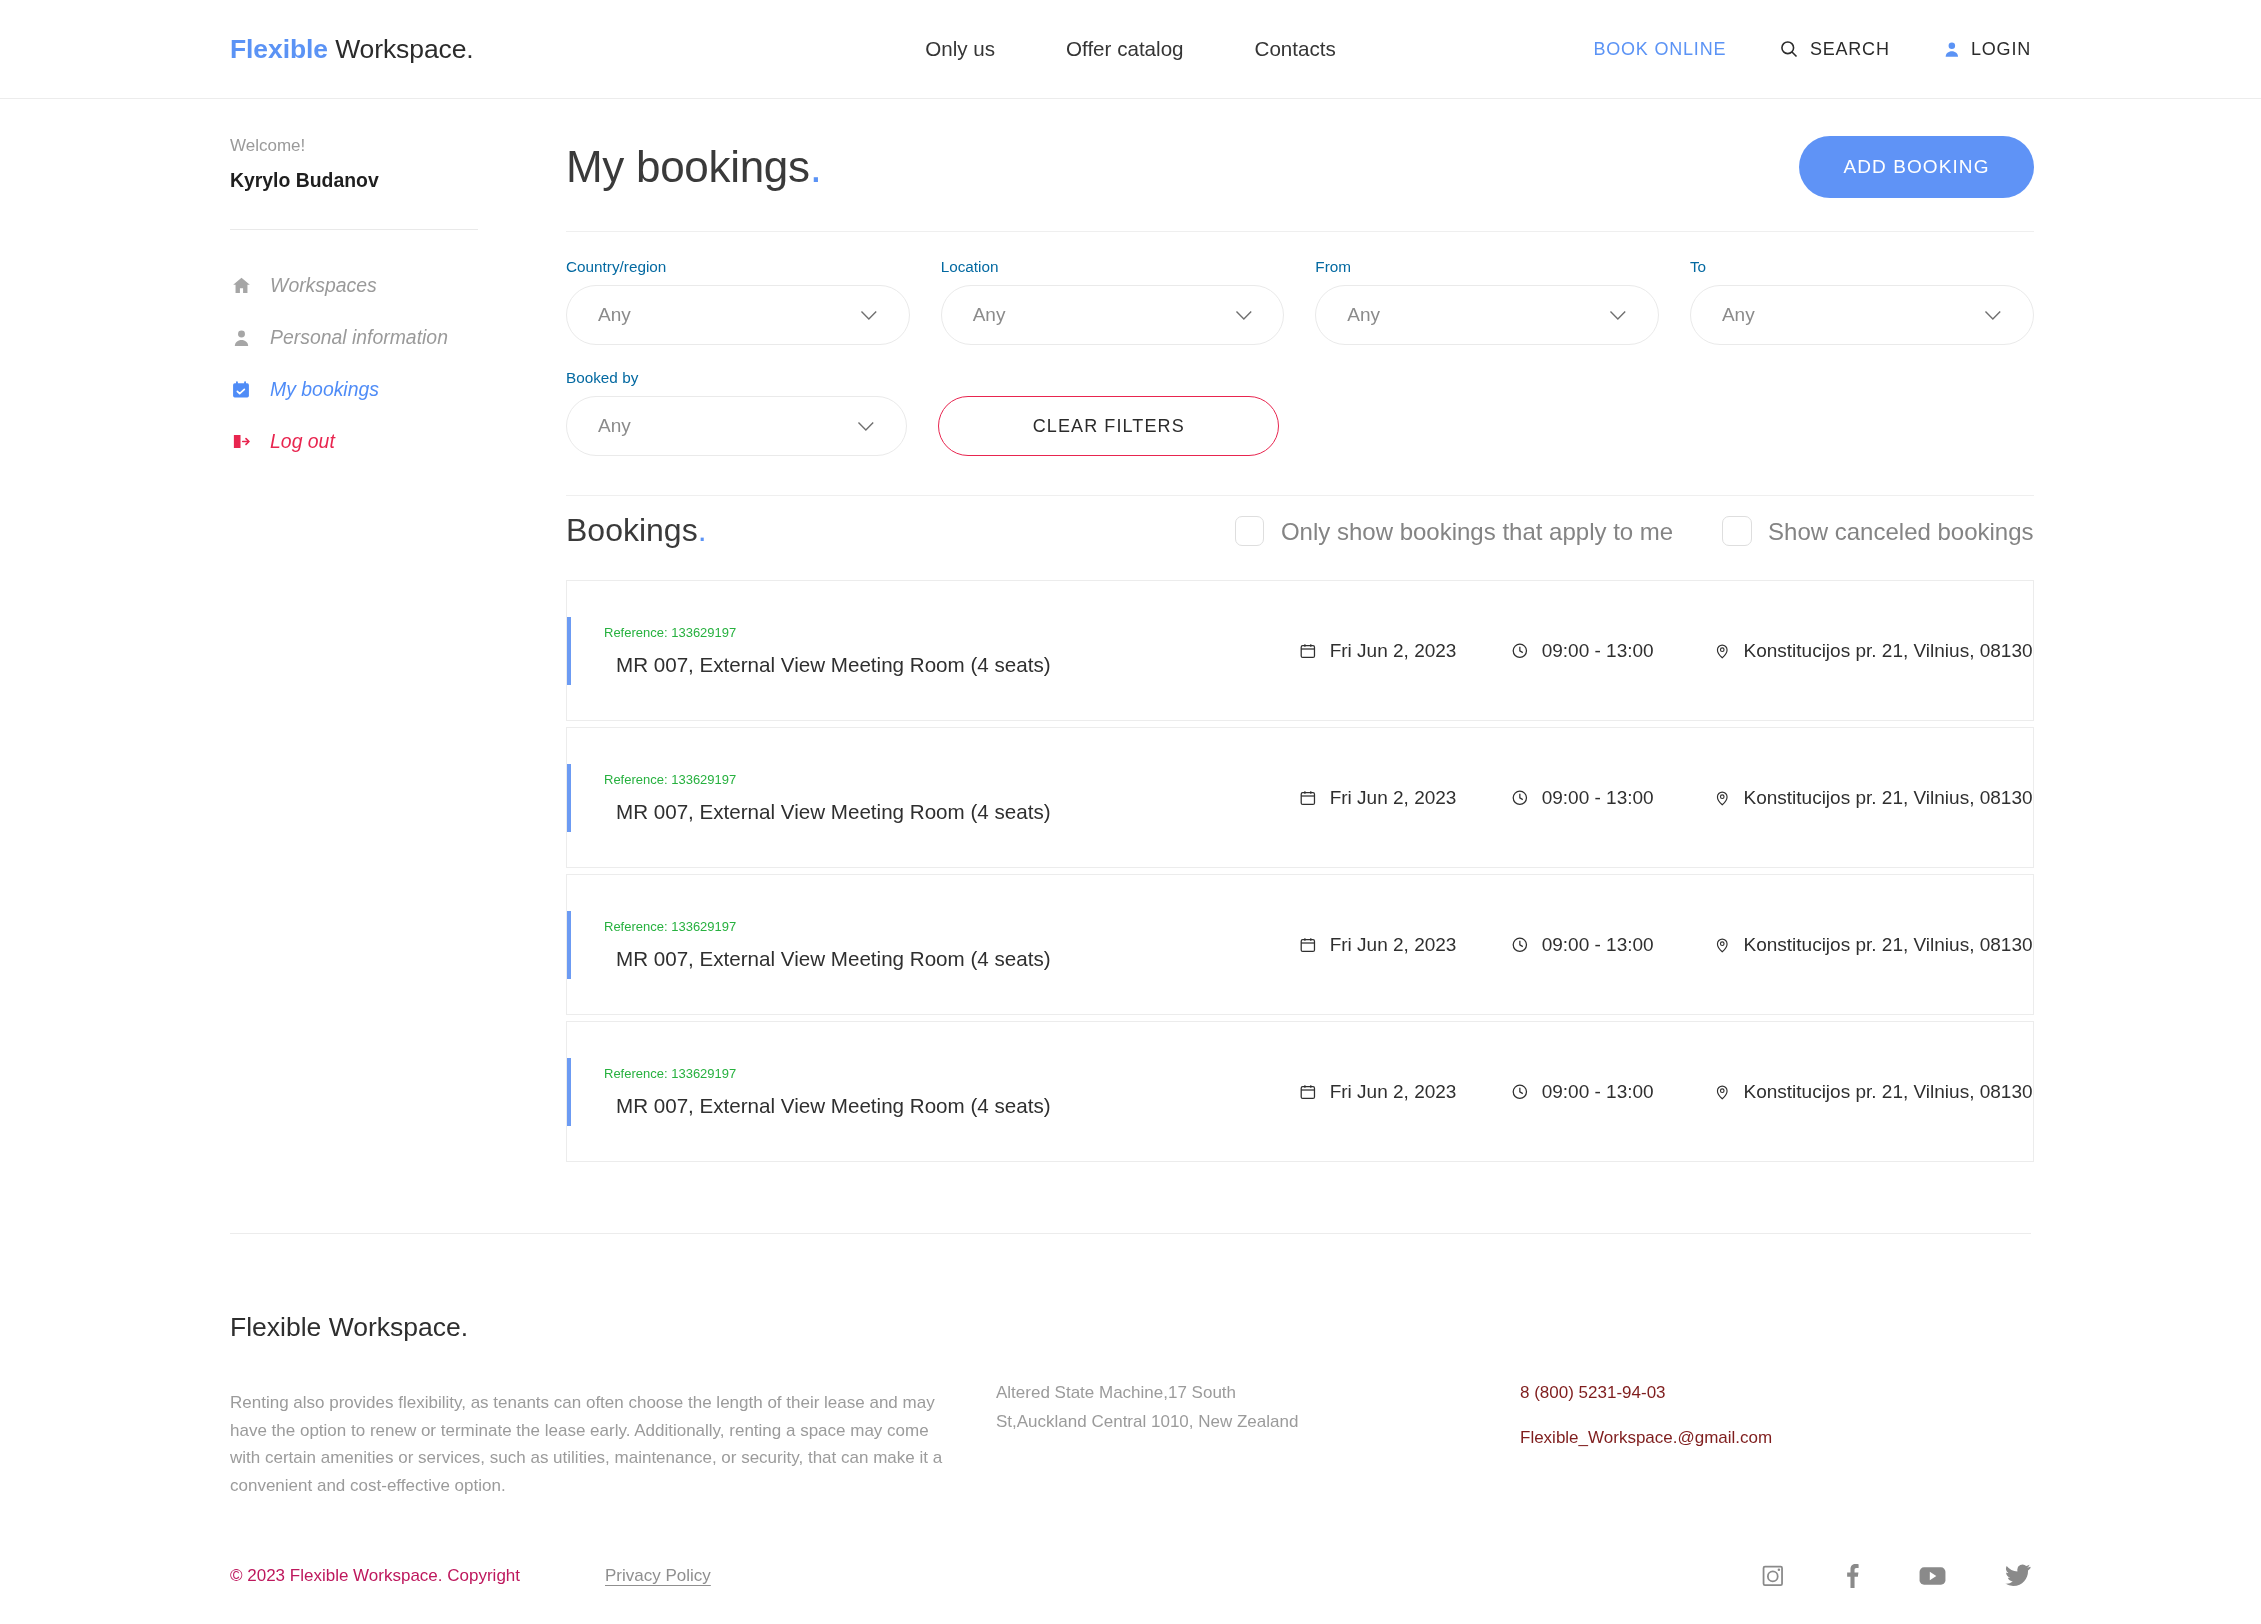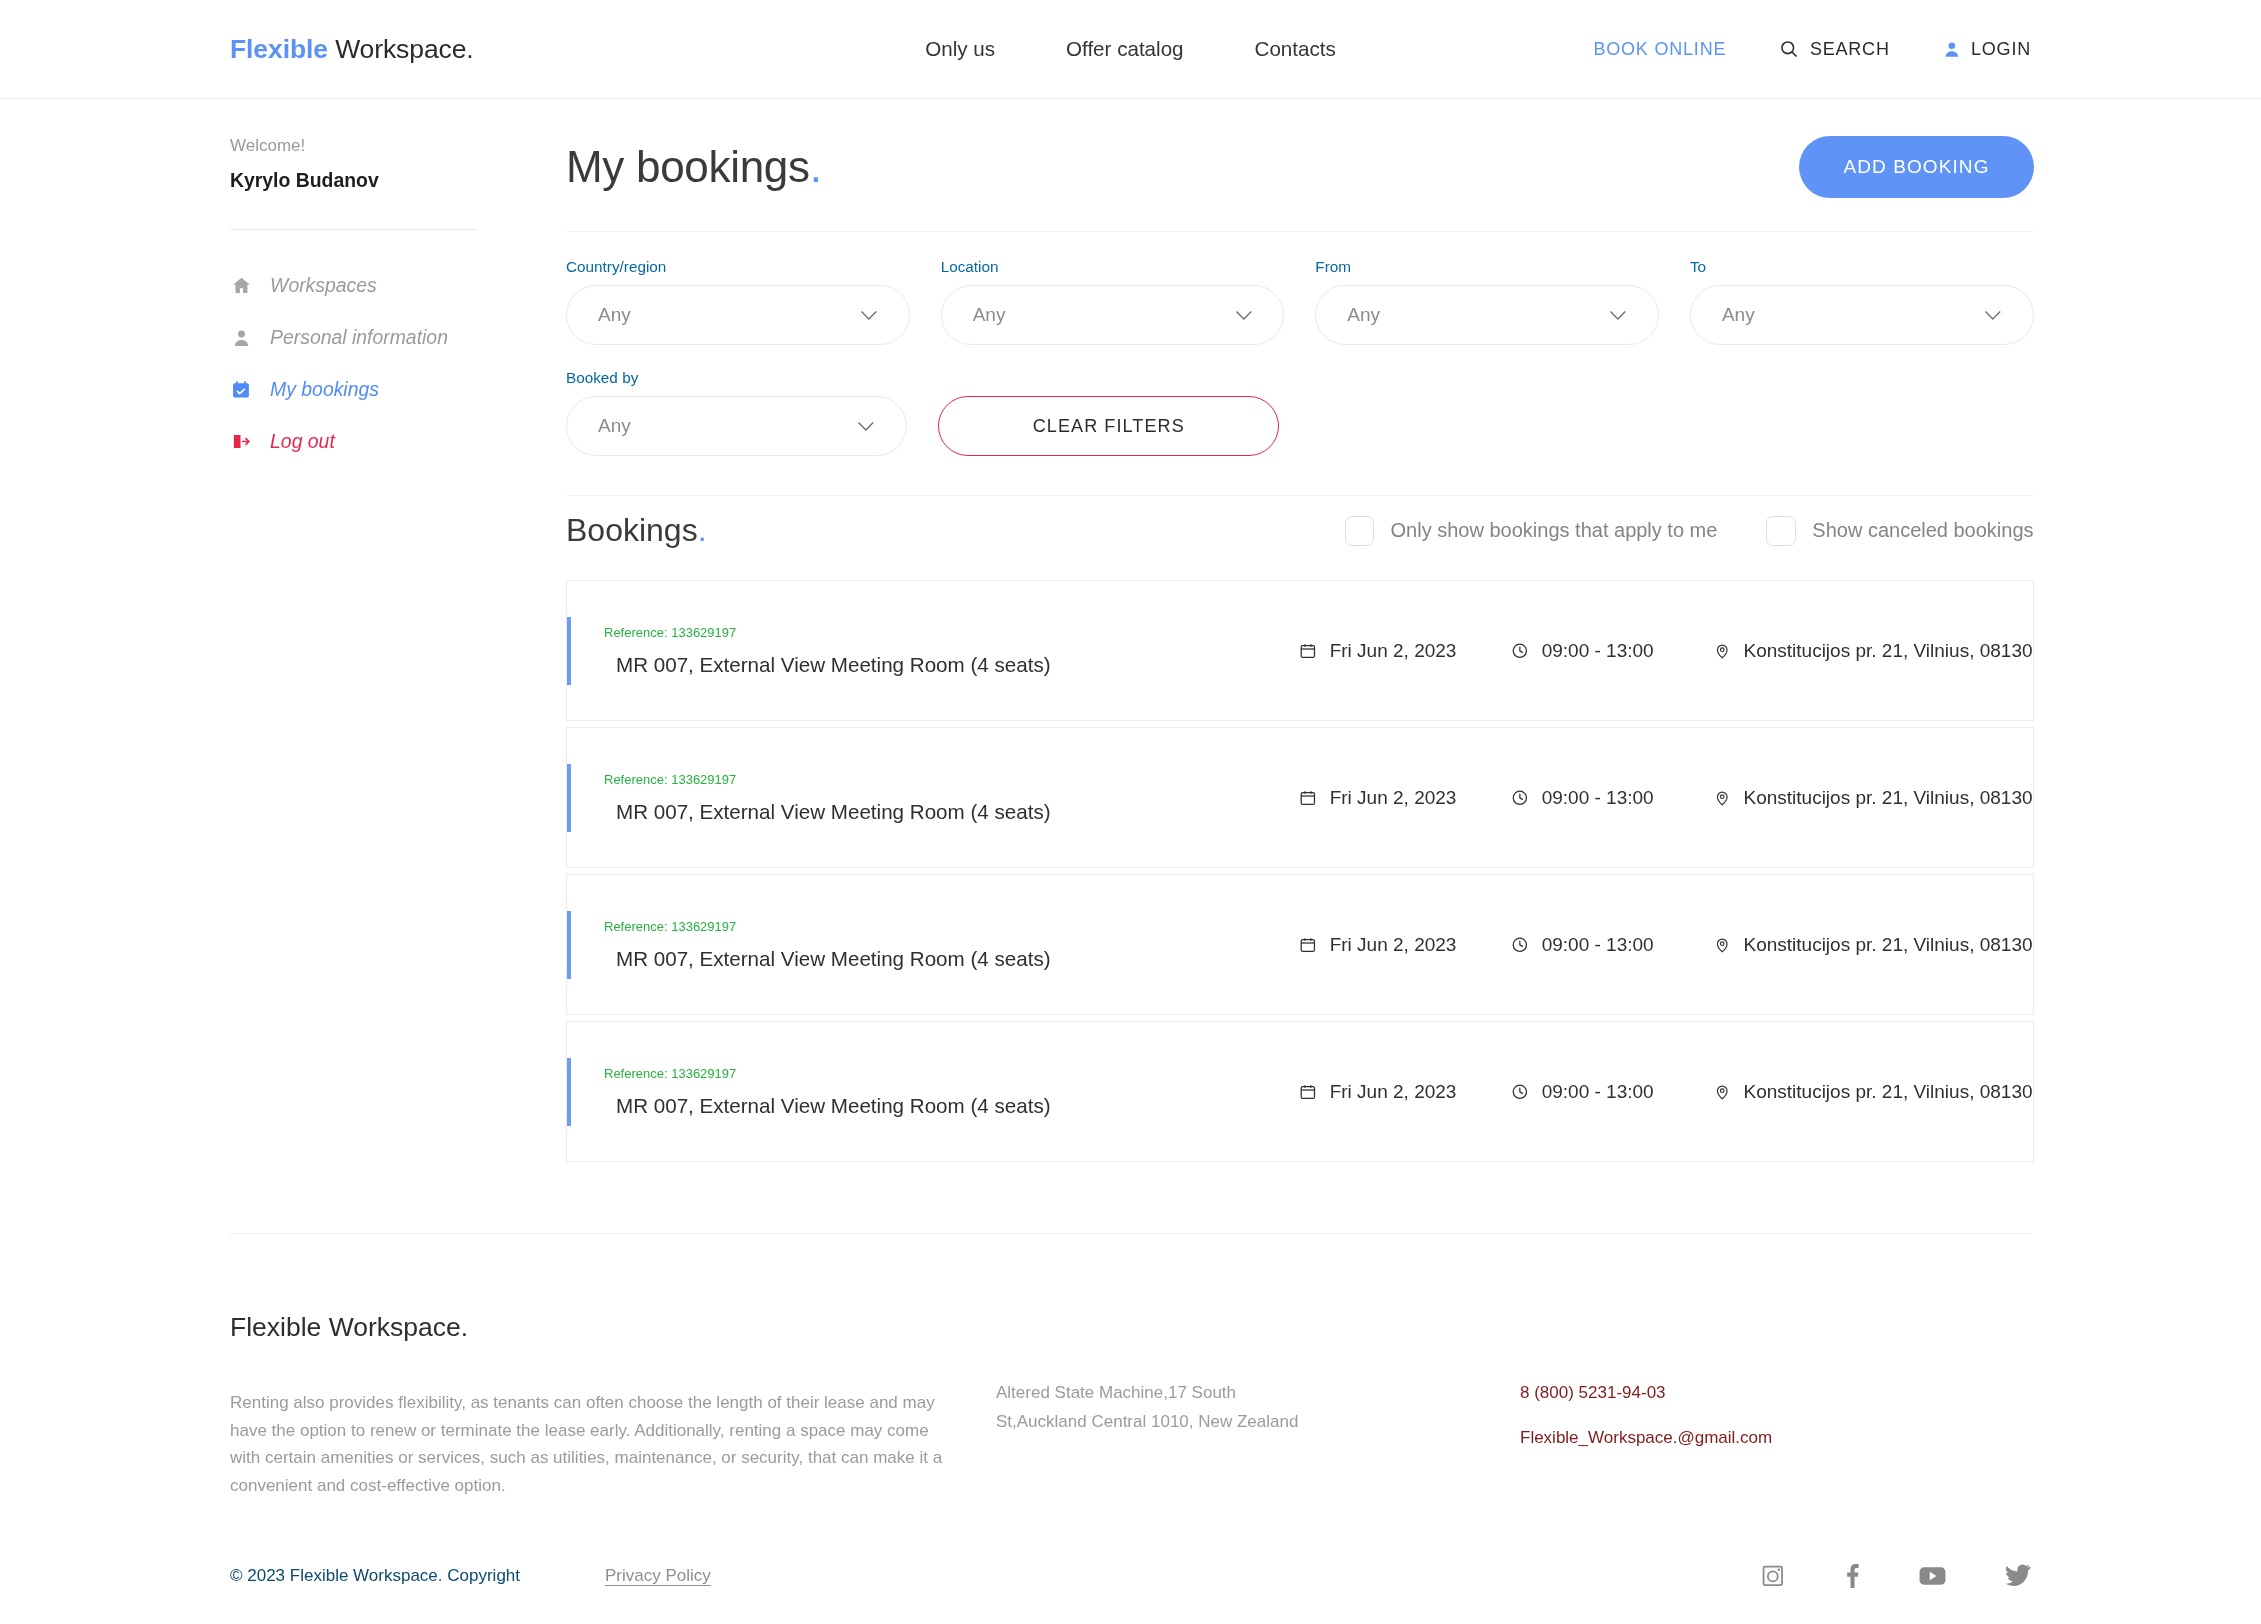--- a/index.html
+++ b/index.html
@@ -158,21 +158,21 @@
   
   .bookings-sec { margin-top: 39px; border-top: 1.2px solid #efefef; padding-top: 16px; }
   .bookings-head {
     display: flex;
     align-items: center;
     justify-content: space-between;
   }
   .bookings-title { font-size: 32px; color: #3a3a3a; font-weight: 400; }
   .bookings-title .t-dot { color: #5b93f5; }
   .chk-group { display: flex; align-items: center; gap: 49px; }
-  .chk-item { display: flex; align-items: center; gap: 16.5px; font-size: 20px; color: #848484; white-space: nowrap; }
+  .chk-item { display: flex; align-items: flex-end; gap: 16.5px; font-size: 24px; color: #848484; white-space: nowrap; }
   .chk-box { width: 29.4px; height: 29.4px; border: 1.2px solid #dedede; border-radius: 7px; background: #fff; flex: 0 0 29.4px; }
 
   .cards { margin-top: 31px; }
   .card {
     border: 1.2px solid #ececec;
     background: #fff;
     height: 141px;
     display: flex;
     align-items: center;
     position: relative;
@@ -208,21 +208,21 @@
   .f-desc { font-size: 17px; line-height: 1.62; color: #9b9b9b; max-width: 724px; }
   .f-addr { margin-left: 0px; flex: 0 0 412px; padding-top: 66px; font-size: 17px; line-height: 1.72; color: #9b9b9b; }
   .f-contact { padding-top: 66px; font-size: 17px; line-height: 1.72; color: #7f1d1d; margin-left: 112px; }
   .f-contact div + div { margin-top: 15.3px; }
 
   .footer-bottom {
     padding: 64px 230px 53px 230px;
     display: flex;
     align-items: center;
   }
-  .f-copy { font-size: 17px; color: #0c4a6e; }
+  .f-copy { font-size: 17px; color: #be185d; }
   .f-privacy {
     font-size: 17px;
     color: #8f8f8f;
     text-decoration: underline;
     text-underline-offset: 4.1px;
     margin-left: 85px;
   }
   .socials { margin-left: auto; display: flex; gap: 59px; align-items: center; }
 </style>
 </head>

